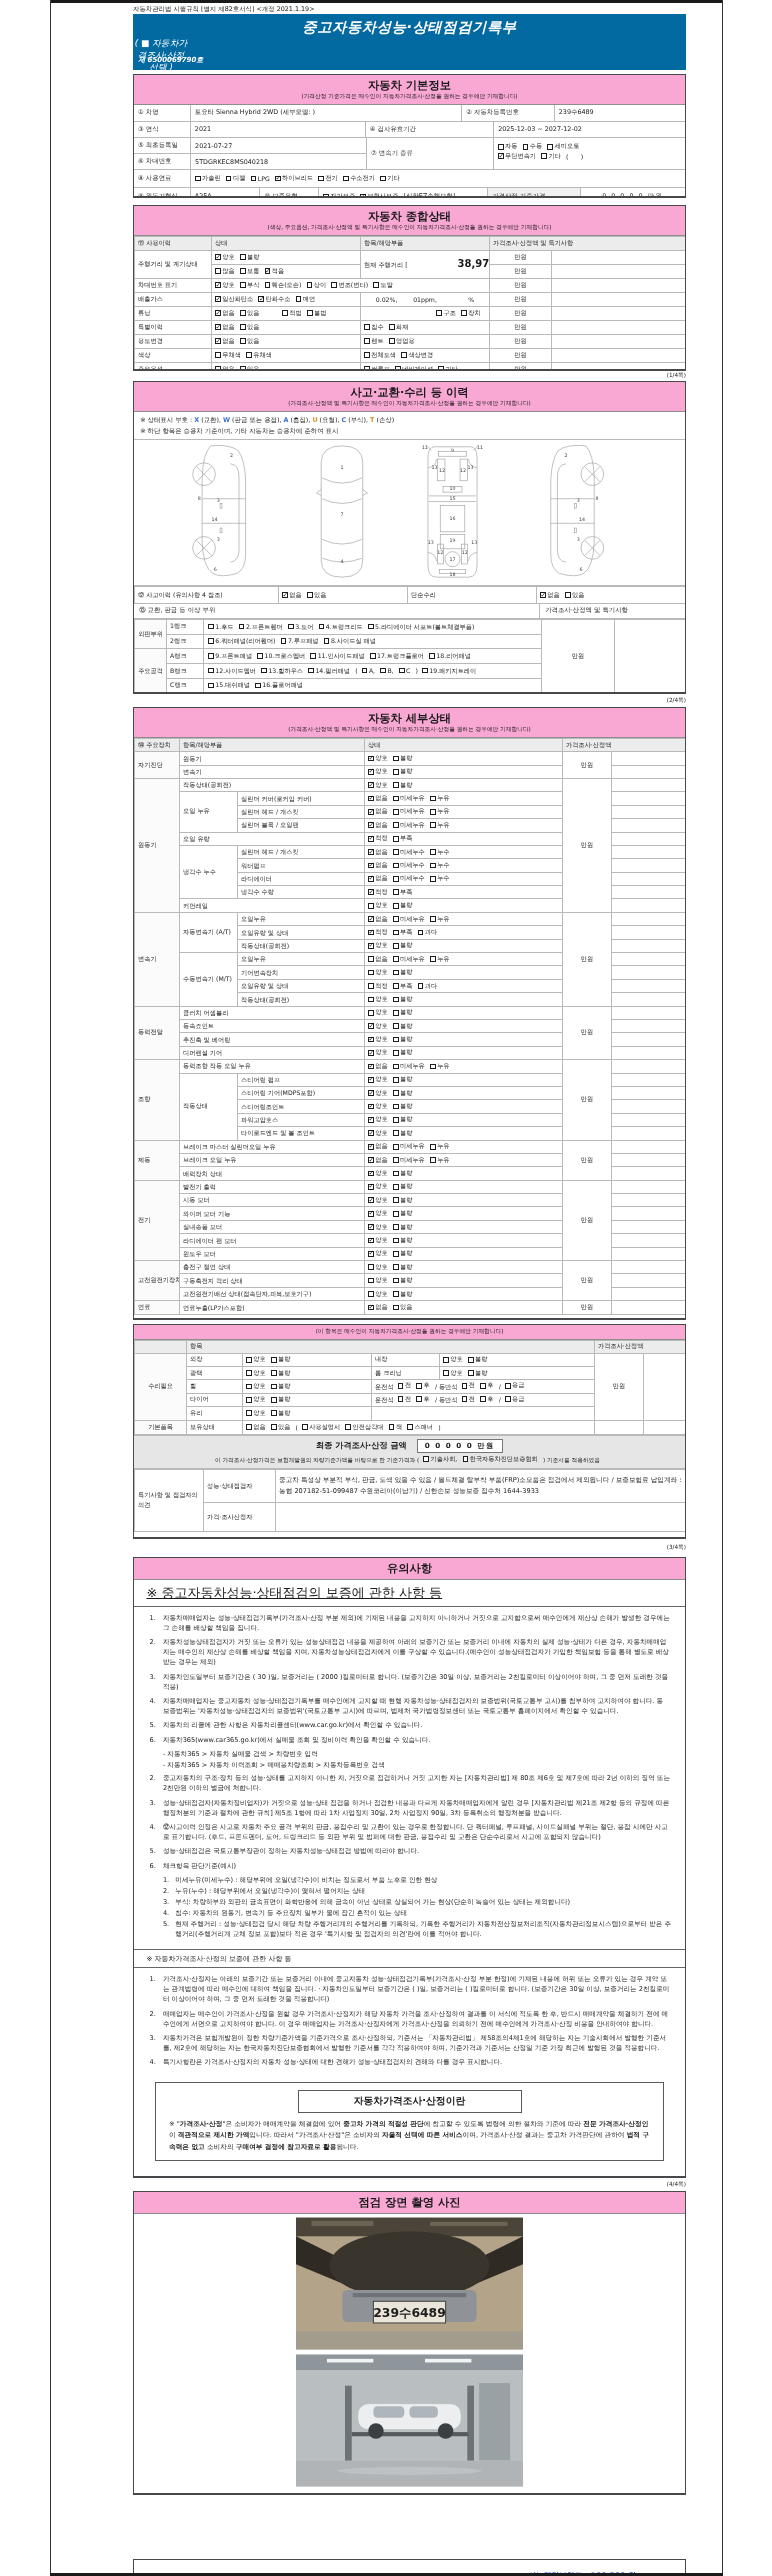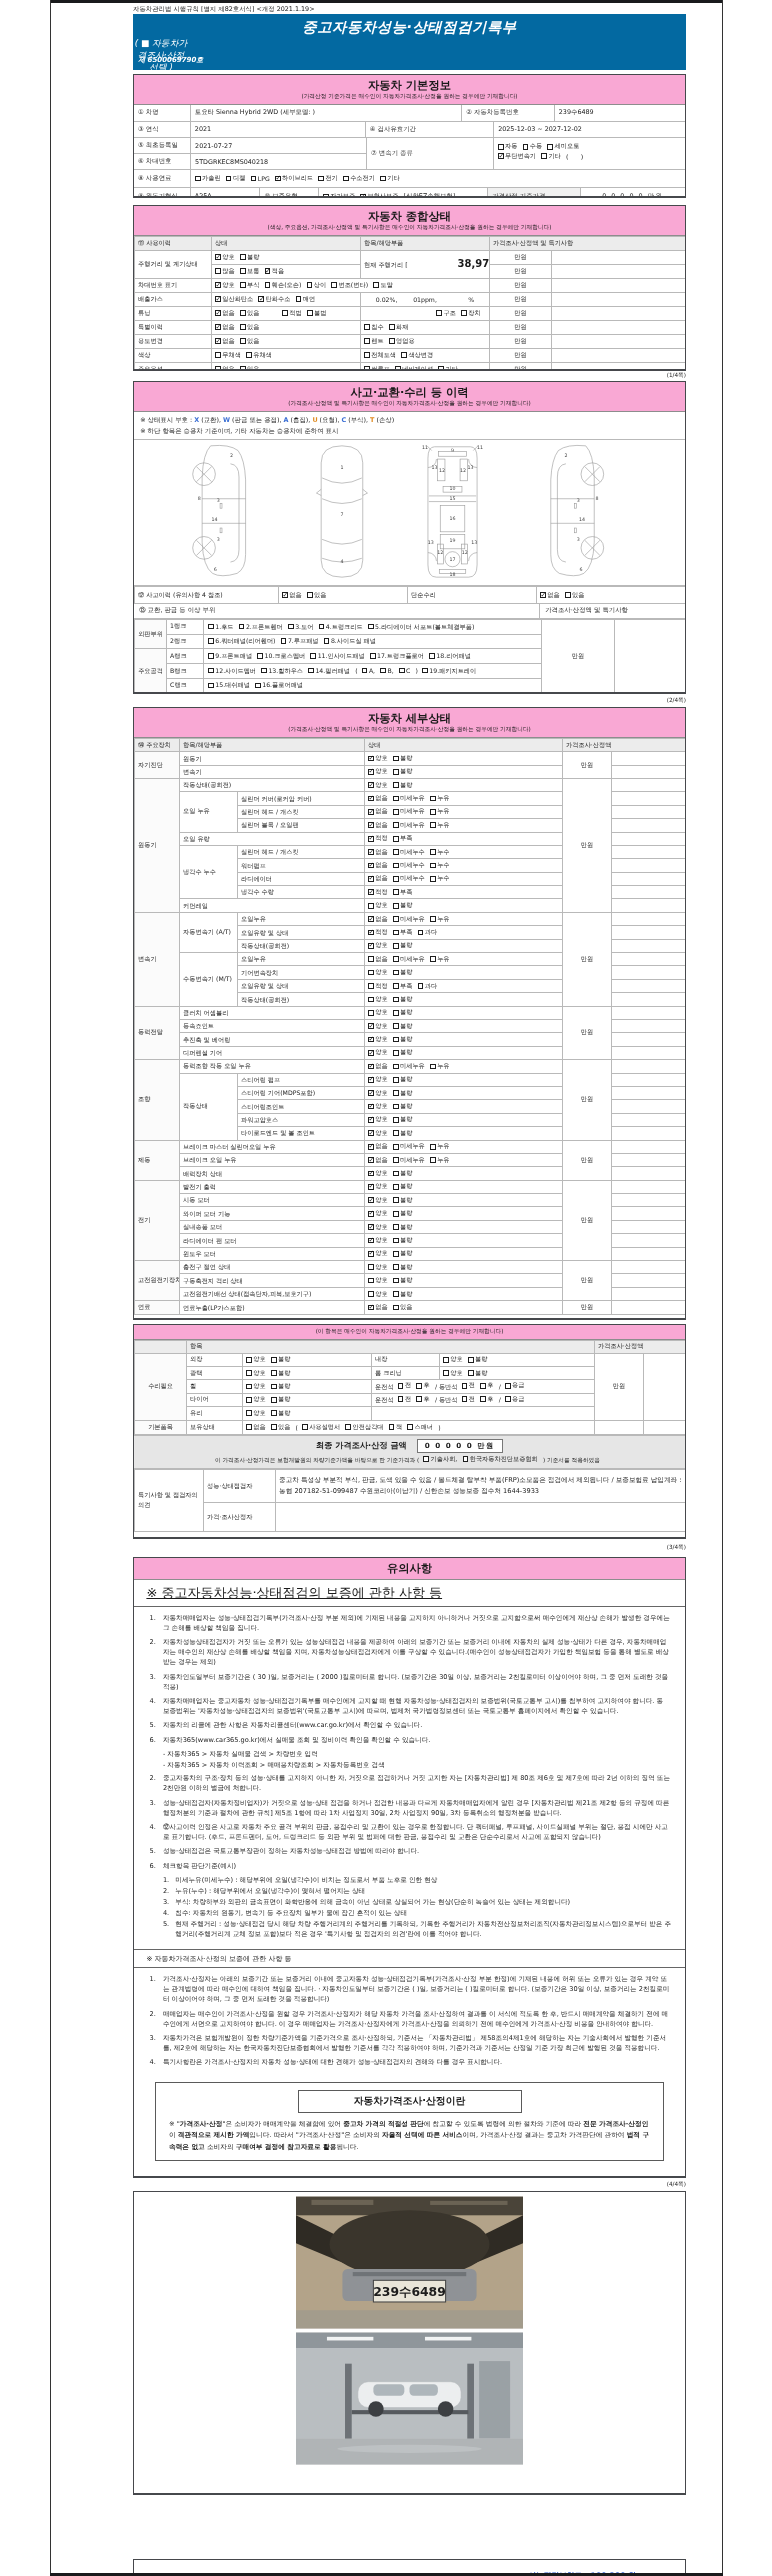--- a/index.html
+++ b/index.html
@@ -1461,20 +1461,23 @@
     </div>
   <div class="pbox">
     <div class="pt">자동차가격조사·산정이란</div>
     <div class="pb" id="pbox-body"><span>※ "</span><b>가격조사·산정</b><span>"은 소비자가 매매계약을 체결함에 있어 </span><b>중고차 가격의 적절성 판단</b><span>에 참고할 수 있도록 법령에 의한 절차와 기준에 따라 </span><b>전문 가격조사·산정인</b><span>이 </span><b>객관적으로 제시한 가액</b><span>입니다. 따라서 "가격조사·산정"은 소비자의 </span><b>자율적 선택에 따른 서비스</b><span>이며, 가격조사·산정 결과는 중고차 가격판단에 관하여 </span><b>법적 구속력은 없고</b><span> 소비자의 </span><b>구매여부 결정에 참고자료로 활용</b><span>됩니다.</span></div>
   </div>
 </div>
 
 <div class="marker" style="top:2181px">(4/4쪽)</div>
 
 <div class="abs box" style="top:2191px;height:304px">
+  <div class="titlebar">
+    <div class="t">점검 장면 촬영 사진</div>
+  </div>
   <svg class="photo" viewBox="0 0 440 255">
     <rect width="440" height="255" fill="#b3a389"></rect>
     <rect width="440" height="36" fill="#4a4439"></rect>
     <rect x="30" y="6" width="120" height="10" fill="#6b6354"></rect>
     <rect x="260" y="8" width="150" height="8" fill="#6b6354"></rect>
     <polygon points="0,36 150,110 120,140 0,90" fill="#2f2b24"></polygon>
     <polygon points="440,36 290,110 320,140 440,90" fill="#2f2b24"></polygon>
     <ellipse cx="220" cy="92" rx="155" ry="66" fill="#3a352c"></ellipse>
     <rect x="90" y="140" width="260" height="62" rx="10" fill="#8f9296"></rect>
     <rect x="110" y="146" width="220" height="8" fill="#6f7377"></rect>

